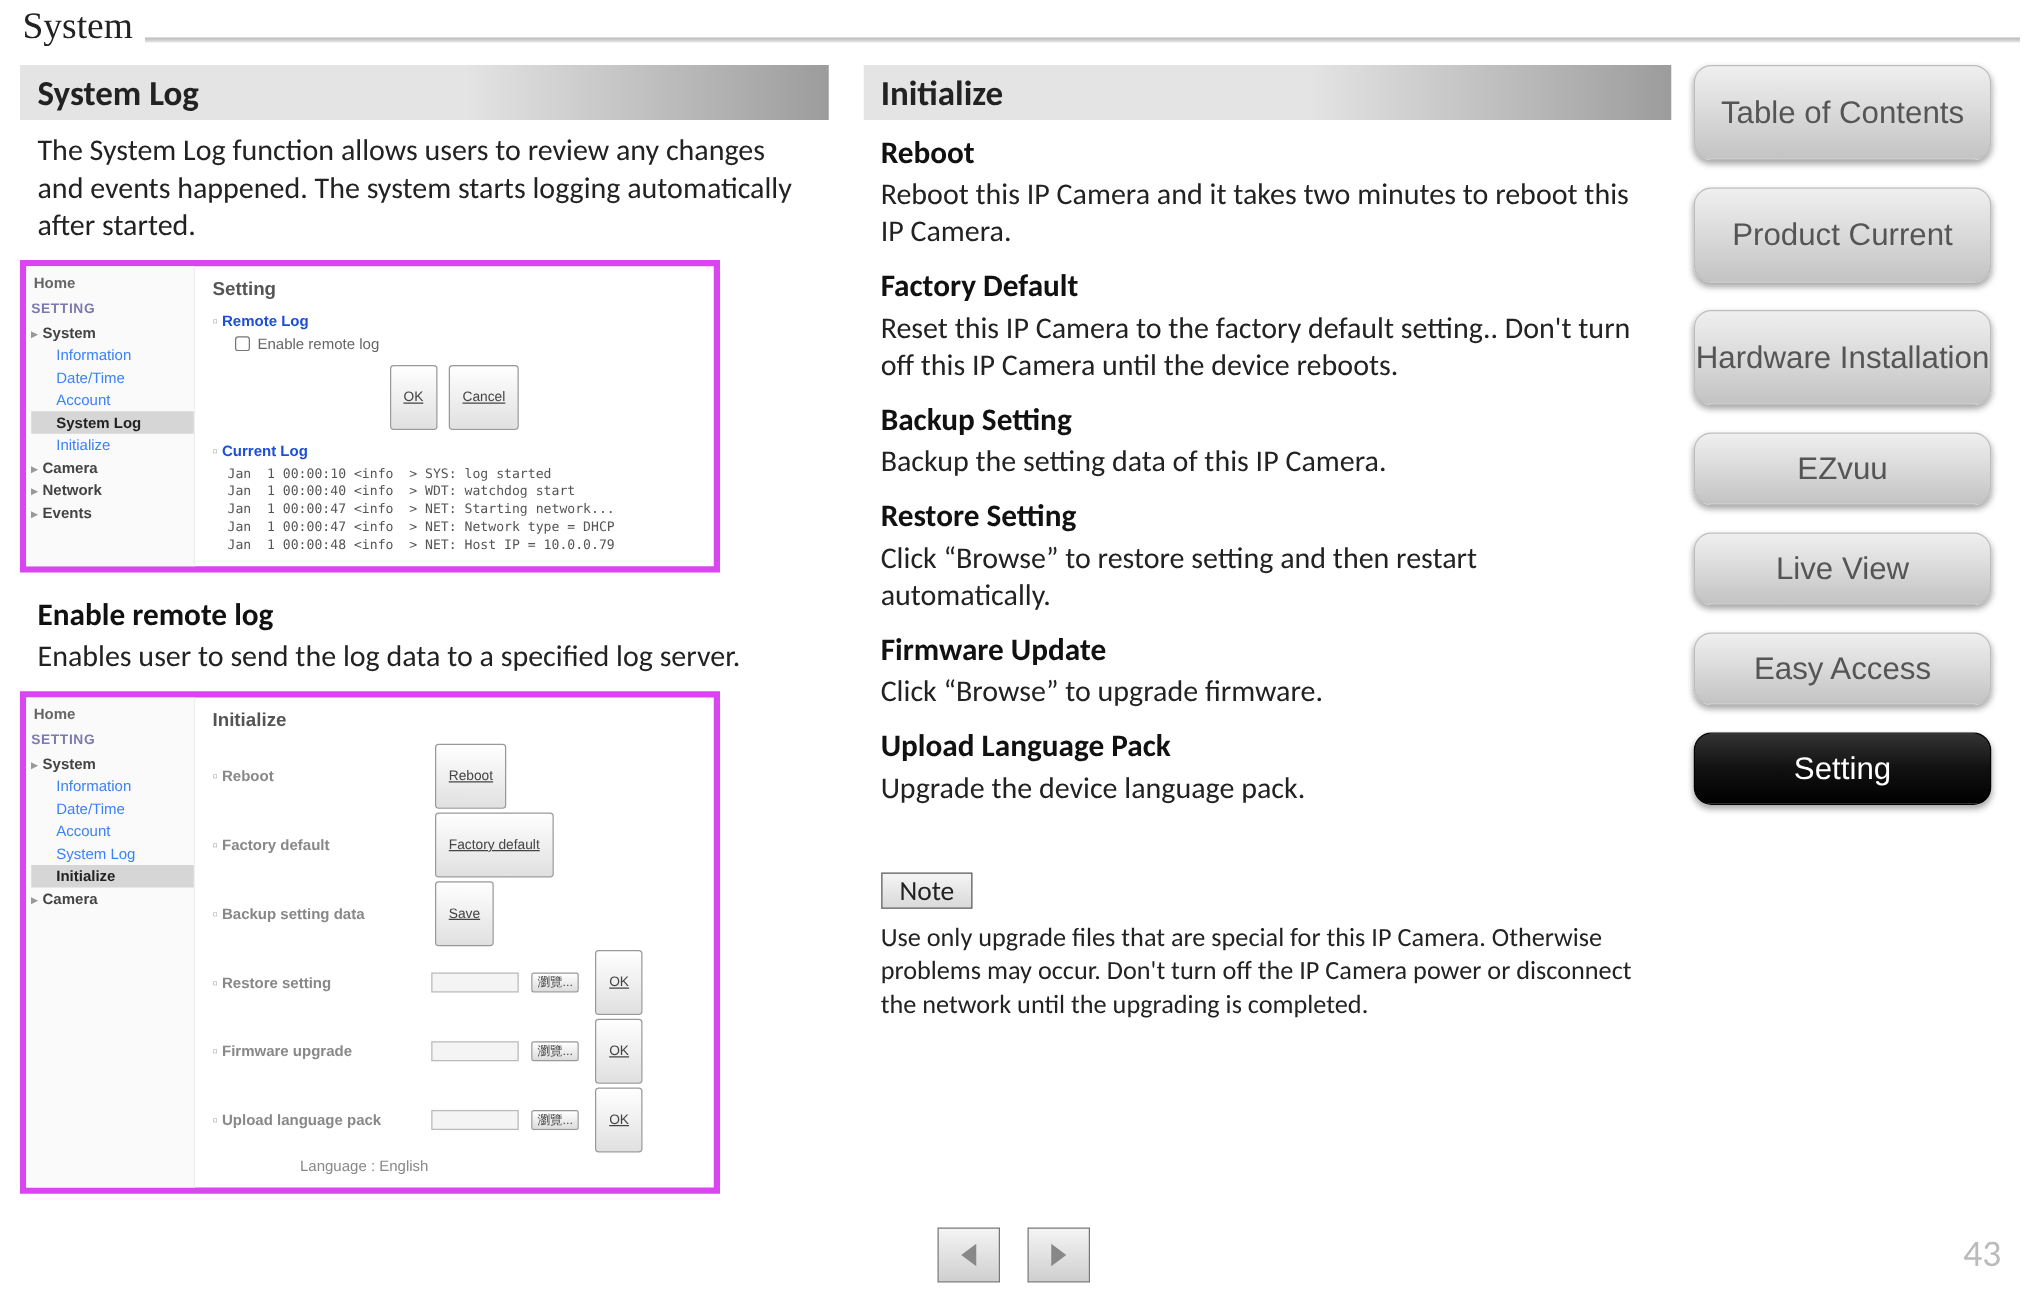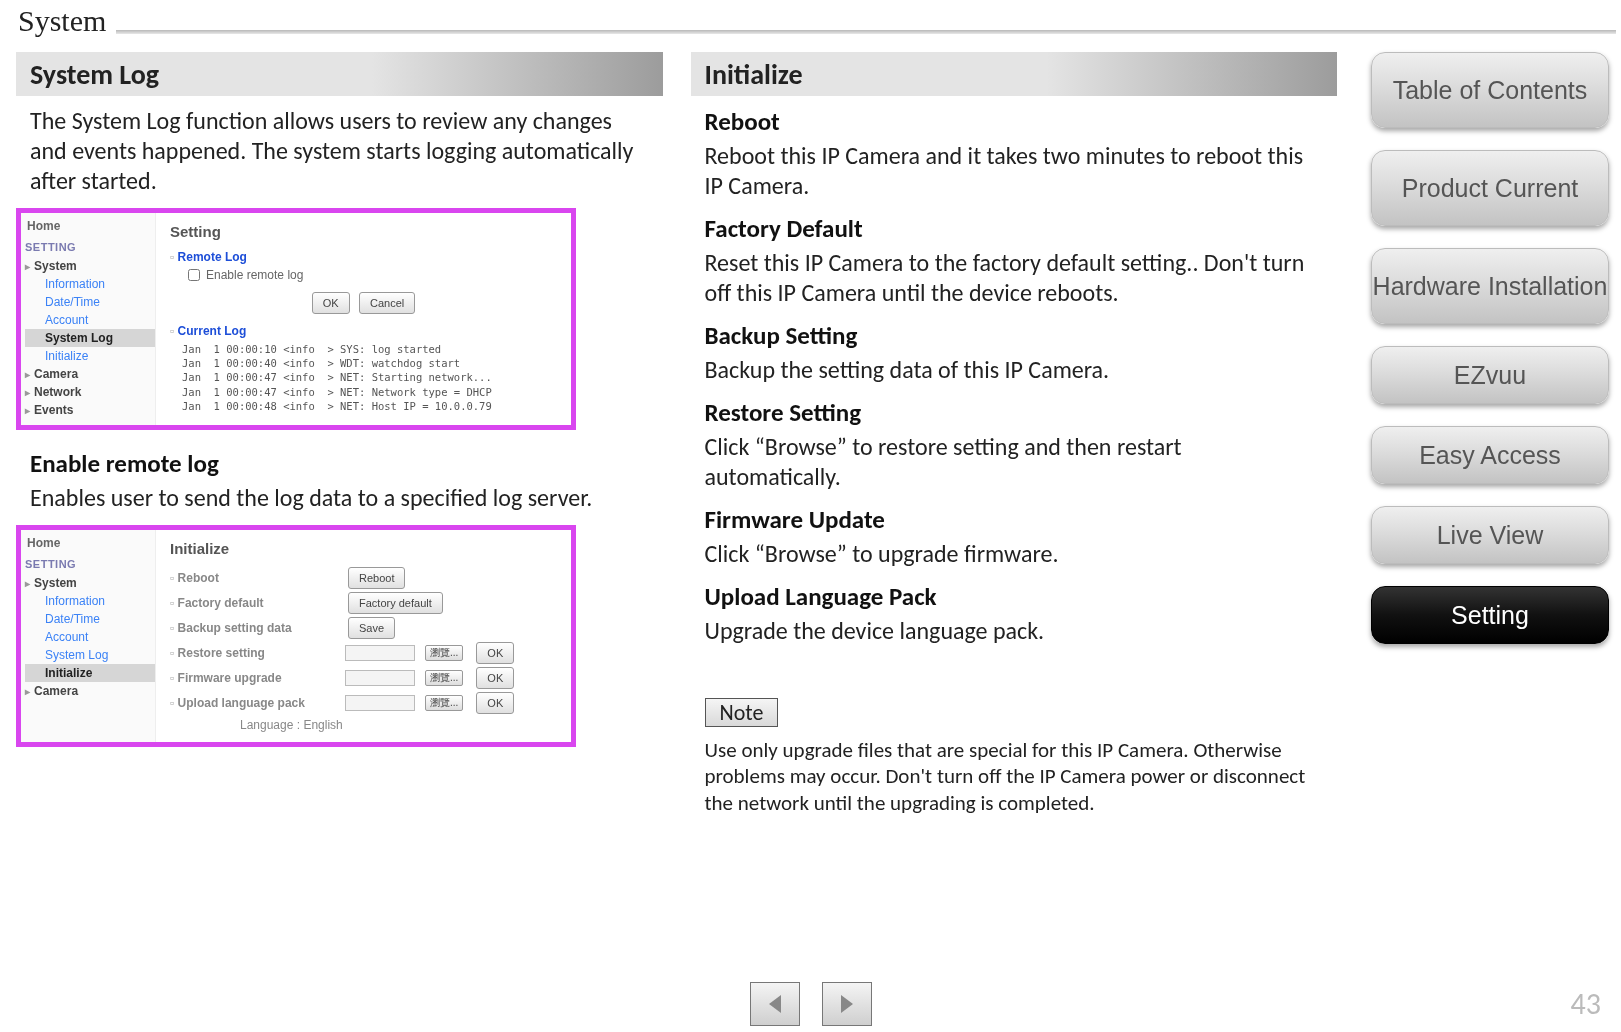--- a/index.html
+++ b/index.html
@@ -158,25 +158,26 @@
     color: #666;
   }
   .shot-main .chk input { width:12px; height:12px; }
   .shot-main .btn-row {
     text-align: center;
     margin: 10px 0;
   }
   .mini-btn {
     display: inline-block;
     font-size: 11px;
-    padding: 4px 10px;
+    padding: 19px 10px;
     border: 1px solid #999;
     background: linear-gradient(to bottom,#fff,#e0e0e0);
     border-radius: 3px;
     margin: 0 3px;
+    text-decoration: underline;
   }
   .log-line {
     font-family: monospace;
     font-size: 10.5px;
     color: #555;
     white-space: pre;
     margin-left: 12px;
     line-height: 1.35;
   }
   .init-row {
@@ -209,21 +210,21 @@
     border: 1px solid #999;
     background: linear-gradient(to bottom,#fff,#ddd);
     border-radius:2px;
   }
   .lang-line { font-size:12px; color:#888; margin-left:70px; margin-top:4px;}
 
   
   .side-nav {
     position: absolute;
     top: 52px;
-    right: 12px;
+    right: 28px;
     width: 238px;
     display: flex;
     flex-direction: column;
     gap: 22px;
   }
   .side-btn {
     height: 76px;
     border-radius: 14px;
     background: linear-gradient(to bottom, #efefef 0%, #dcdcdc 45%, #c3c3c3 100%);
     border: 1px solid #bcbcbc;
@@ -406,22 +407,22 @@
     <div class="body-text small">Use only upgrade files that are special for this IP Camera. Otherwise problems may occur. Don't turn off the IP Camera power or disconnect the network until the upgrading is completed.</div>
   </div>
 
 </div>
 
 <div class="side-nav" id="sidenav">
     <div class="side-btn">Table of Contents</div>
     <div class="side-btn">Product Current</div>
     <div class="side-btn">Hardware Installation</div>
     <div class="side-btn short">EZvuu</div>
+    <div class="side-btn short">Live View</div>
     <div class="side-btn short">Easy Access</div>
-    <div class="side-btn short">Live View</div>
     <div class="side-btn short active">Setting</div>
   </div>
 
 <div class="pager">
   <div class="arrow">
     <svg width="24" height="24" viewBox="0 0 24 24">
         <path d="M18 3 L6 12 L18 21 Z"></path>
       </svg>
   </div>
   <div class="arrow">

